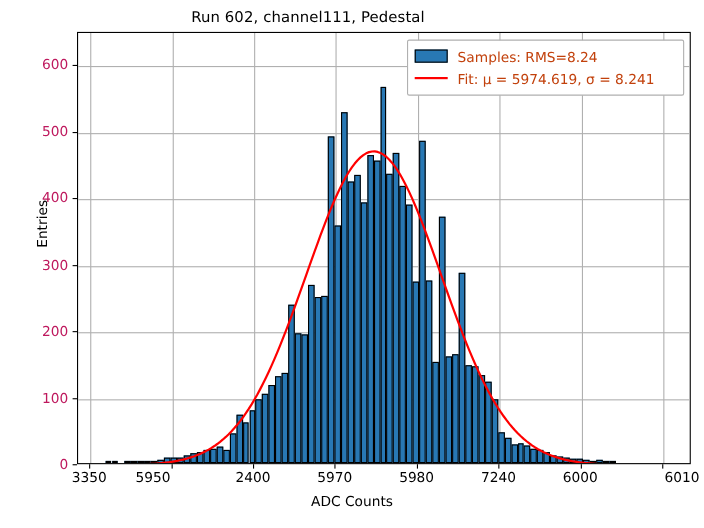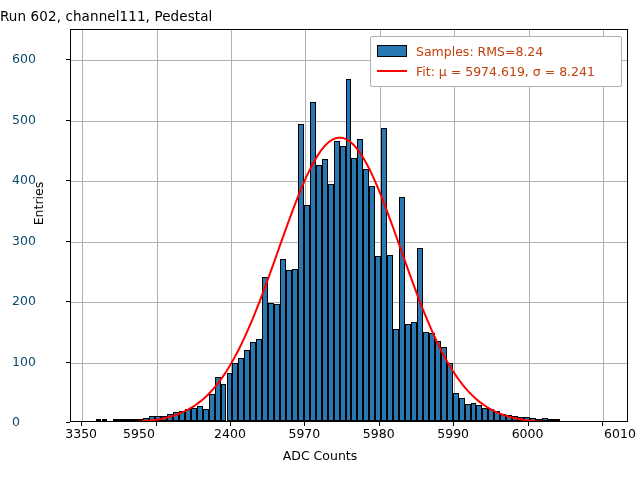--- a/index.html
+++ b/index.html
@@ -17,21 +17,21 @@
     position: relative;
     width: 640px;
     height: 480px;
     background: #ffffff;
   }
   #chart-title {
     position: absolute;
     left: 0;
     top: 8px;
     width: 560px;
-    text-align: left;
+    text-align: center;
     font-size: 13.5px;
     color: #000000;
     letter-spacing: 0.1px;
   }
   #plot-area {
     position: absolute;
     left: 70px;
     top: 29px;
     width: 558px;
     height: 393px;
@@ -75,22 +75,23 @@
     font-size: 12.5px;
     color: #000000;
     text-align: center;
     width: 60px;
     margin-left: -30px;
   }
   .ytick-label {
     position: absolute;
     left: 12px;
     width: 50px;
-    font-size: 12.5px;
-    color: #0c4a6e;
+    text-align: right;
+    font-size: 12.5px;
+    color: #be185d;
     margin-top: -8px;
   }
   .xtick-mark {
     position: absolute;
     width: 1.1px;
     height: 4px;
     background: #000000;
     top: 422px;
   }
   .ytick-mark {
@@ -273,21 +274,21 @@
       <div class="xtick-label" style="left: 81.16px;">3350</div>
       <div class="xtick-mark" style="left: 155.56px;"></div>
       <div class="xtick-label" style="left: 139px;">5950</div>
       <div class="xtick-mark" style="left: 229.96px;"></div>
       <div class="xtick-label" style="left: 229.96px;">2400</div>
       <div class="xtick-mark" style="left: 304.36px;"></div>
       <div class="xtick-label" style="left: 304.36px;">5970</div>
       <div class="xtick-mark" style="left: 378.76px;"></div>
       <div class="xtick-label" style="left: 378.76px;">5980</div>
       <div class="xtick-mark" style="left: 453.16px;"></div>
-      <div class="xtick-label" style="left: 453.16px;">5990</div>
+      <div class="xtick-label" style="left: 453.16px;">7240</div>
       <div class="xtick-mark" style="left: 527.56px;"></div>
       <div class="xtick-label" style="left: 527.56px;">6000</div>
       <div class="xtick-mark" style="left: 601.96px;"></div>
       <div class="xtick-label" style="left: 620px;">6010</div>
     </div>
   <div id="yticks">
       <div class="ytick-mark" style="top: 422px;"></div>
       <div class="ytick-label" style="top: 422px;">0</div>
       <div class="ytick-mark" style="top: 361.54px;"></div>
       <div class="ytick-label" style="top: 361.54px;">100</div>

